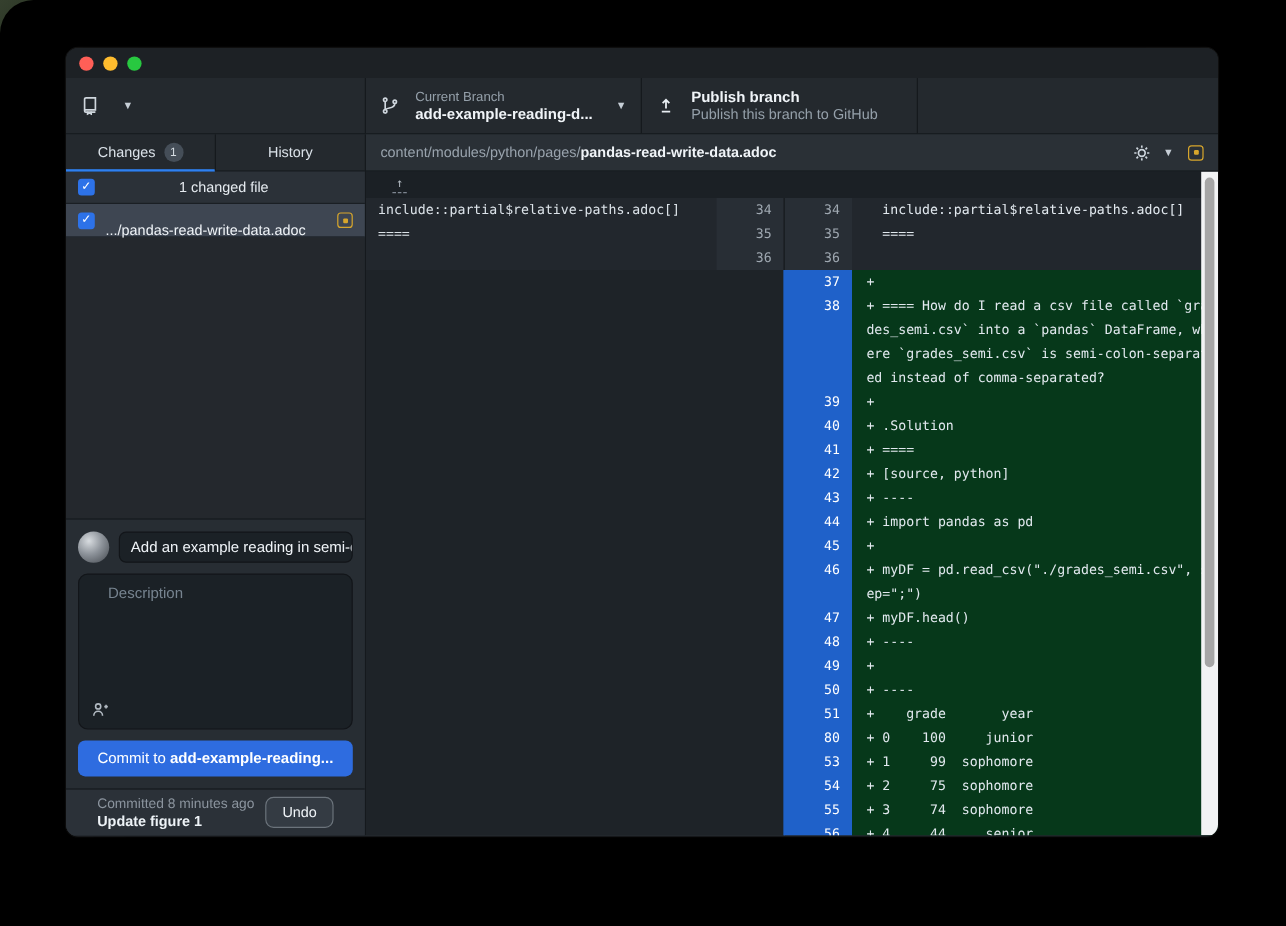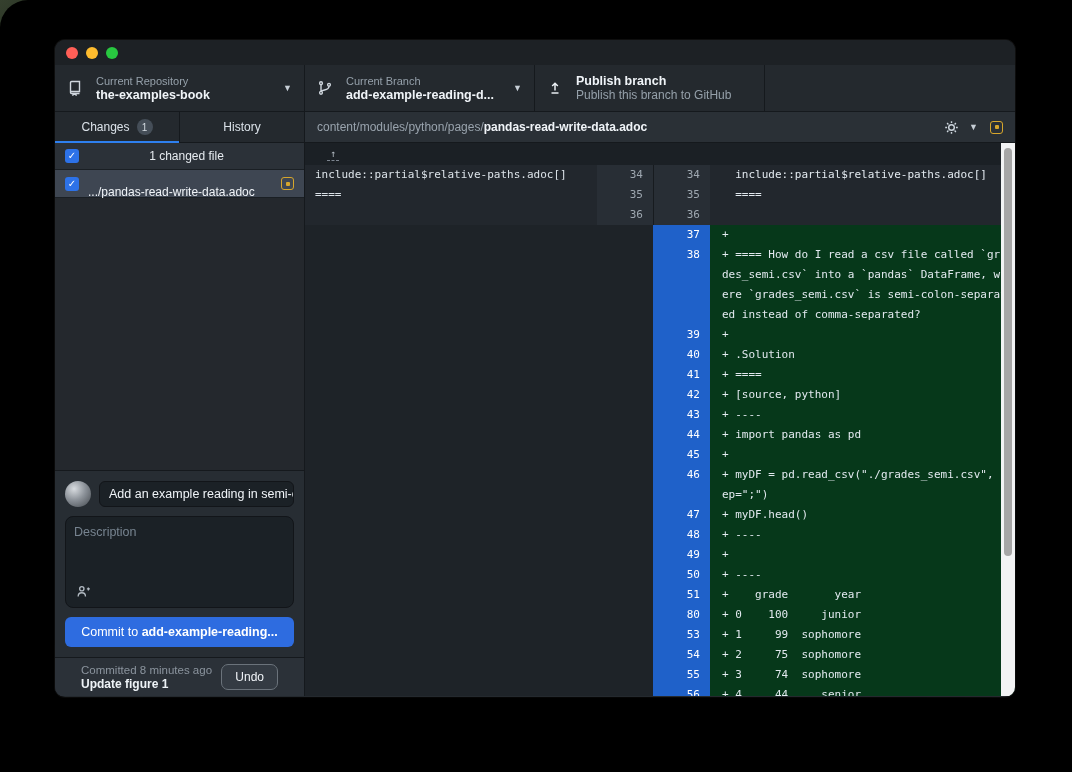--- a/index.html
+++ b/index.html
@@ -45,21 +45,21 @@
   .file-spacer { flex:1; background:#24282d; }
 
   .modified-icon { width:13px; height:13px; flex-shrink:0; border:1.5px solid #d7a62c; border-radius:3px; position:relative; }
   .modified-icon::after { content:''; position:absolute; inset:0; margin:auto; width:4px; height:4px; background:#d7a62c; border-radius:1px; }
 
   
   .commit-form { border-top:1px solid #15191d; background:#272d33; padding:10px; display:flex; flex-direction:column; gap:9px; flex-shrink:0; }
   .summary-row { display:flex; align-items:center; gap:8px; }
   .avatar { width:26px; height:26px; flex-shrink:0; border-radius:50%; background:radial-gradient(circle at 35% 30%, #d8dce0 0%, #8d939a 45%, #41464c 100%); }
   .summary-input { flex:1; height:26px; min-width:0; background:#1b2126; border:1px solid #121519; border-radius:6px; display:flex; align-items:center; padding:0 9px; font-size:12.5px; color:#f0f4f8; white-space:nowrap; overflow:hidden; }
-  .description-box { height:92px; background:#1b2126; border:1px solid #121519; border-radius:8px; padding:8px 8px; font-size:12.5px; color:#778490; position:relative; }
+  .description-box { height:130px; background:#1b2126; border:1px solid #121519; border-radius:8px; padding:8px 24px; font-size:12.5px; color:#778490; position:relative; }
   .coauthor-icon { position:absolute; left:10px; bottom:8px; color:#b2bac2; display:flex; }
   .commit-button { height:30px; border:none; border-radius:6px; background:#2e6ce0; color:#fff; font-size:12.5px; display:flex; align-items:center; justify-content:center; white-space:pre; }
   .commit-button .branch-part { font-weight:700; }
 
   .committed-bar { border-top:1px solid #15191d; background:#2b3138; display:flex; align-items:center; padding:6px 26px; gap:8px; flex-shrink:0; height:39px; }
   .committed-texts { flex:1; min-width:0; }
   .committed-when { font-size:11.5px; color:#8b949e; }
   .committed-msg { font-size:12px; color:#eef3f7; font-weight:700; margin-top:1px; }
   .undo-button { padding:5px 13px; background:#343b43; border:1px solid #6b737b; border-radius:7px; font-size:12px; color:#f0f4f8; }
 
@@ -106,24 +106,20 @@
       </div>
 
       <div class="toolbar">
         <div class="tool-section repo">
           <span class="tool-icon">
             <svg width="16" height="16" viewBox="0 0 16 16" fill="none" stroke="#cfd6dd" stroke-width="1.4">
               <path d="M3.5 12.5V2.7c0-.7.5-1.2 1.2-1.2h7.8v10h-8c-.6 0-1 .4-1 1s.4 1 1 1H12.5"></path>
               <path d="M6 13v2l1.5-1L9 15v-2"></path>
             </svg>
           </span>
-          <span class="tool-labels">
-            <div class="tool-label">Current Repository</div>
-            <div class="tool-value">the-examples-book</div>
-          </span>
           <span class="caret">▼</span>
         </div>
 
         <div class="tool-section branch">
           <span class="tool-icon">
             <svg width="16" height="16" viewBox="0 0 16 16" fill="none" stroke="#cfd6dd" stroke-width="1.4">
               <circle cx="4" cy="3.2" r="1.4"></circle>
                 <circle cx="4" cy="12.8" r="1.4"></circle>
                 <circle cx="12" cy="4.8" r="1.4"></circle>
               <path d="M4 4.6v6.8M12 6.2c0 2.6-2.5 3.4-4.5 3.8-1.5.3-3 .8-3.3 1.4"></path>

